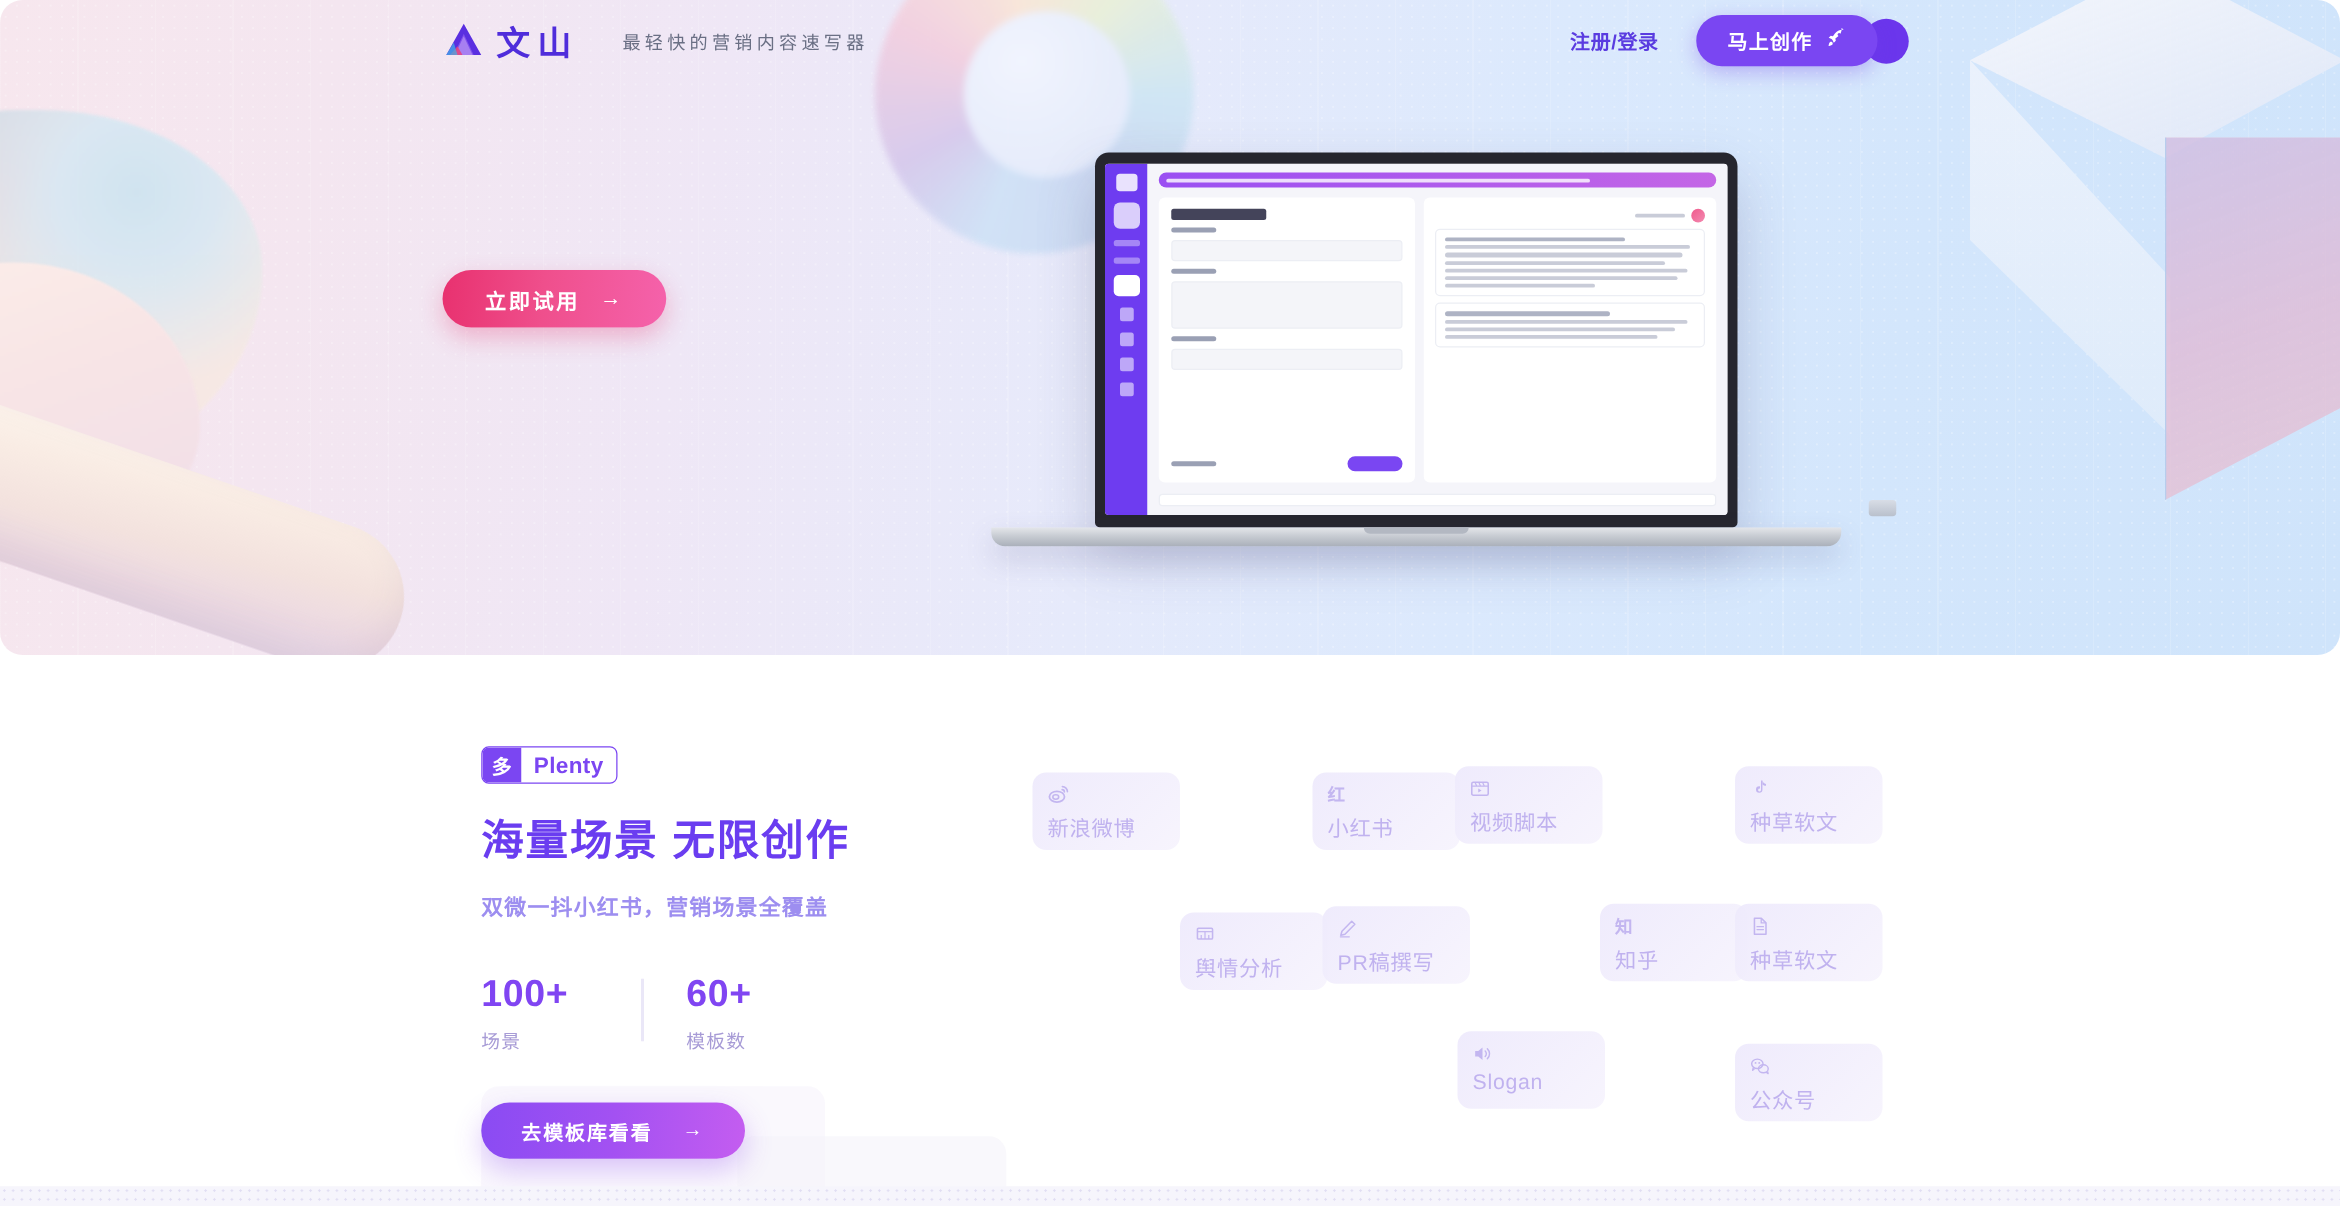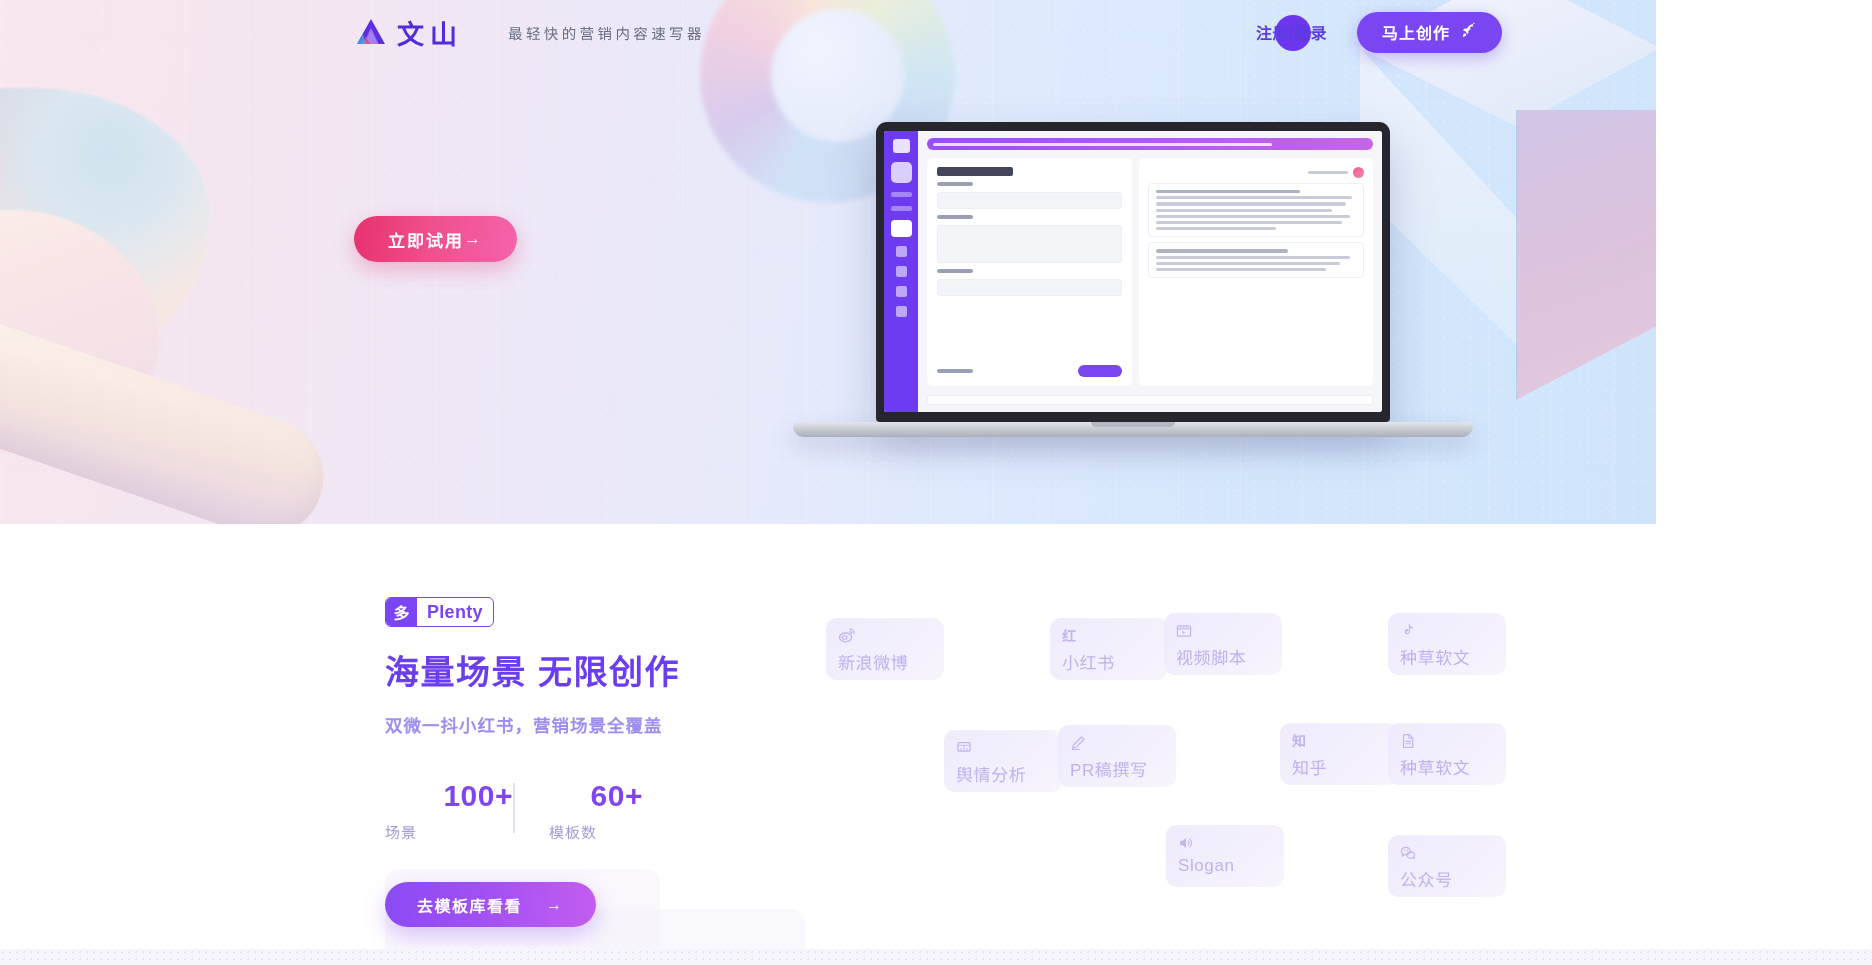--- a/index.html
+++ b/index.html
@@ -7,31 +7,32 @@
   html,body { width:1872px; height:965px; overflow:hidden; }
   body {
     font-family:"Liberation Sans", "DejaVu Sans", sans-serif;
     background:#ffffff;
     -webkit-font-smoothing:antialiased;
   }
 
   
   .hero {
     position:relative;
-    width:1656px;
+    width:1872px;
     height:524px;
     overflow:hidden;
     background:linear-gradient(100deg,
         #f7e7ee 0%,
         #f4e6f0 14%,
         #efe7f6 30%,
         #e6eafb 48%,
         #dbe9fd 64%,
         #d3e6fc 80%,
         #cfe4fb 100%);
+    border-radius:18px;
   }
   
   .hero-dots {
     position:absolute; inset:0;
     background-image:radial-gradient(rgba(255,255,255,.55) 1px, transparent 1px);
     background-size:9px 9px;
     opacity:.5;
     pointer-events:none;
   }
   .hero-vgrid {
@@ -138,21 +139,21 @@
     display:flex; align-items:center;
     z-index:20;
   }
   .brand { display:flex; align-items:center; margin-left:354px; }
   .brand-mark { width:34px; height:30px; margin-right:9px; }
   .brand-name {
     font-size:27px; font-weight:700; letter-spacing:6px;
     color:#4f2ddb;
   }
   .tagline {
-    margin-left:45px;
+    margin-left:35px;
     font-size:14.5px; letter-spacing:3.4px;
     color:#6a6f84;
     white-space:nowrap;
   }
   .nav-right {
     margin-left:auto; margin-right:370px;
     display:flex; align-items:center; gap:30px;
   }
   .nav-link {
     font-size:16px; font-weight:700; color:#5a3ce0;
@@ -180,21 +181,21 @@
     white-space:nowrap;
   }
   .h1 .accent { color:#f4567e; }
   .h-sub {
     margin-top:17px;
     font-size:19px; font-weight:700; letter-spacing:1.6px;
     color:#4f2ce2;
   }
   .btn-try {
     margin-top:26px;
-    display:inline-flex; align-items:center; 
+    display:inline-flex; align-items:center; gap:16px;
     height:46px; padding:0 34px;
     border:none; border-radius:23px;
     background:linear-gradient(95deg,#e8316f 0%,#ef4f8c 45%,#f562ab 100%);
     color:#fff; font-size:17px; font-weight:600;
     font-family:inherit; letter-spacing:2px;
     cursor:pointer;
     box-shadow:0 8px 20px rgba(230,50,110,.3);
   }
   .btn-try .arw { font-size:17px; font-weight:400; }
 
@@ -299,21 +300,21 @@
   }
   .sec-sub {
     margin-top:18px;
     font-size:17.5px; font-weight:700; letter-spacing:1px;
     color:#9d8ef0;
   }
   .stats { display:flex; align-items:flex-start; margin-top:42px; }
   .stat { width:128px; }
   .stat-div { width:1px; height:50px; background:#e3e0f5; margin-top:4px; }
   .stat-num {
-    font-size:30px; font-weight:800; letter-spacing:.5px; color:#8045f2;text-align:right;
+    font-size:30px; font-weight:800; letter-spacing:.5px; color:#8045f2;
   }
   .stat-lbl { margin-top:8px; font-size:15px; color:#a79bd6; letter-spacing:1px; }
   .btn-lib {
     margin-top:40px;
     display:inline-flex; align-items:center; gap:24px;
     height:45px; padding:0 32px;
     border:none; border-radius:23px;
     background:linear-gradient(95deg,#8a4bf3 0%,#a351f2 50%,#c45df0 100%);
     color:#fff; font-size:16px; font-weight:600;
     font-family:inherit; letter-spacing:1.5px;

